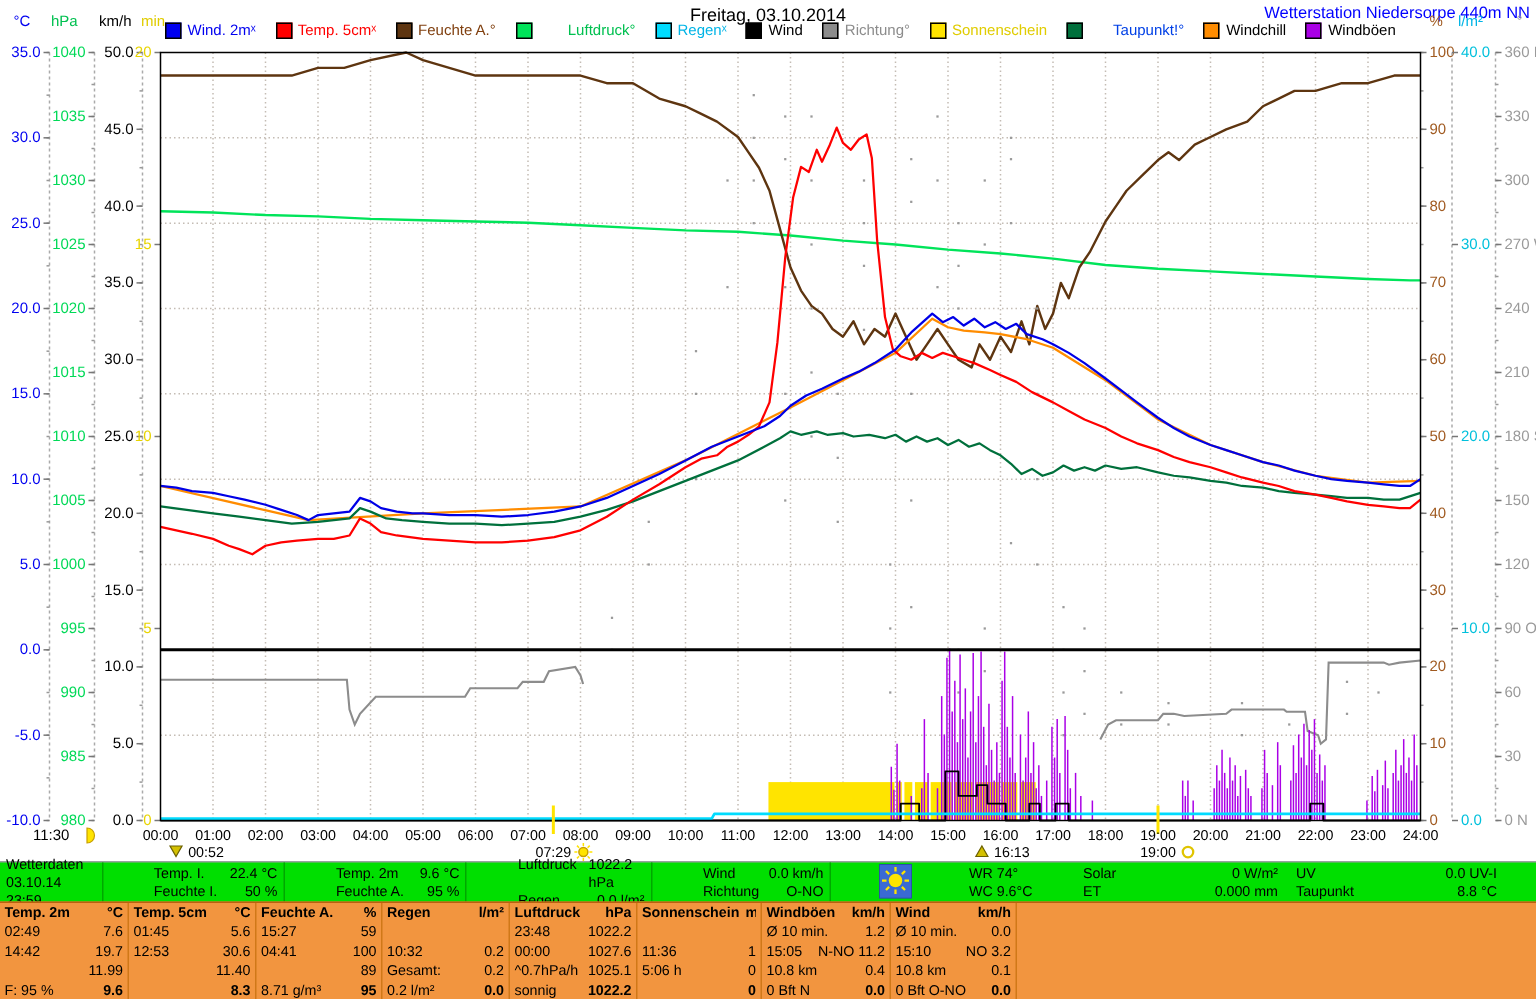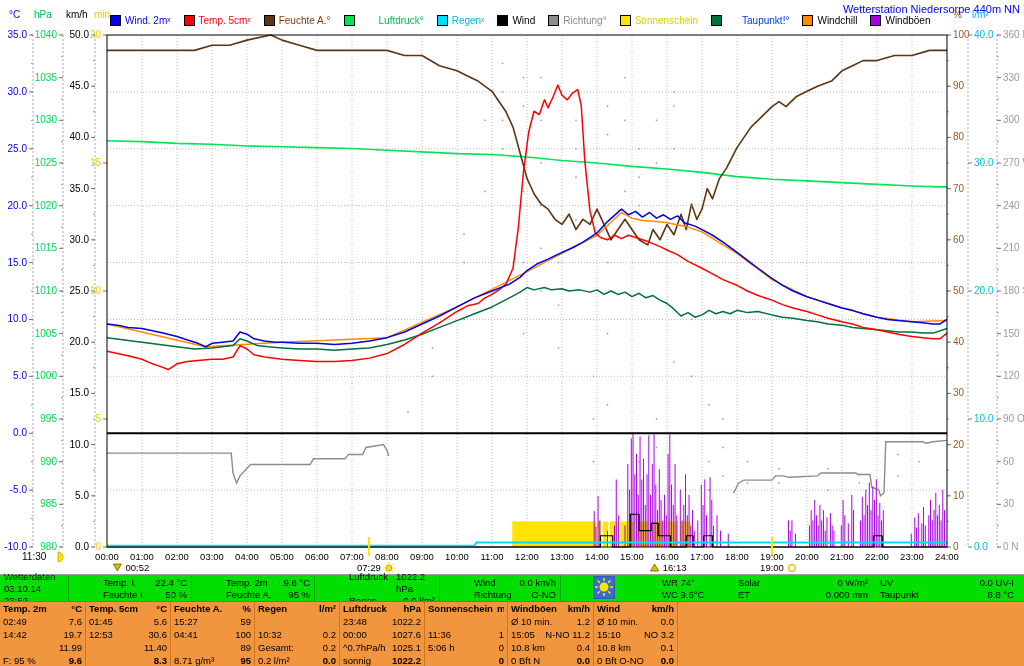--- a/index.html
+++ b/index.html
@@ -10,34 +10,35 @@
   .unit{position:absolute;top:9px;font-size:10px;}
   #chart{position:absolute;left:0;top:0;}
   .legend{position:absolute;left:110px;top:15px;width:840px;display:flex;gap:13px;align-items:center;}
   .legend-item{display:flex;align-items:center;gap:4px;font-size:10px;white-space:nowrap;cursor:default;}
   .legend-key{width:9px;height:9px;border:1px solid #000;display:inline-block;}
   .statusbar{position:absolute;left:0;top:574px;width:1024px;height:27px;background:#00df00;
     border-top:1px solid #9aa0a0;display:flex;font-size:9.5px;color:#000;gap:30px;}
   .sb-cell{padding:1px 4px;border-right:1px solid #00a800;display:flex;flex-direction:column;justify-content:center;}
   .sb-row{display:flex;justify-content:space-between;gap:8px;line-height:12px;}
   .sb-icon{width:22px;height:23px;margin:1px 2px;flex:0 0 auto;}
-  .sb-right{margin-left:auto;display:flex;padding-right:4px;}
+  .sb-right{margin-left:auto;display:flex;padding-right:20px;}
   .sb-col{display:flex;flex-direction:column;justify-content:center;padding:0 6px;line-height:12px;}
   .sensortable{position:absolute;left:0;top:601px;width:1024px;height:65px;background:#f2953f;
     font-size:9.5px;color:#000;display:flex;border-top:1px solid #b86010;}
   .st-col{flex:0 0 auto;display:flex;flex-direction:column;border-right:1px solid #d07818;padding:0 3px;}
   .st-row{height:13px;line-height:13px;display:flex;justify-content:space-between;gap:4px;white-space:nowrap;overflow:hidden;}
   .st-hdr{font-weight:bold;}
   .st-bold{font-weight:bold;}
   .st-fill{flex:1 1 auto;}
 </style>
 </head>
 <body>
 
 <div class="app">
+  <div class="hdr-title">Freitag, 03.10.2014</div>
   <div class="hdr-station">Wetterstation Niedersorpe 440m NN</div>
 
   <span class="unit" style="left:9px;color:#0000f0">°C</span>
   <span class="unit" style="left:34px;color:#00c050">hPa</span>
   <span class="unit" style="left:66px;color:#000">km/h</span>
   <span class="unit" style="left:94px;color:#e0cc00">min</span>
   <span class="unit" style="left:953px;color:#a05a20">%</span>
   <span class="unit" style="left:972px;color:#00b4e6">l/m²</span>
   <span class="unit" style="left:1011px;color:#9a9a9a">°</span>
 

